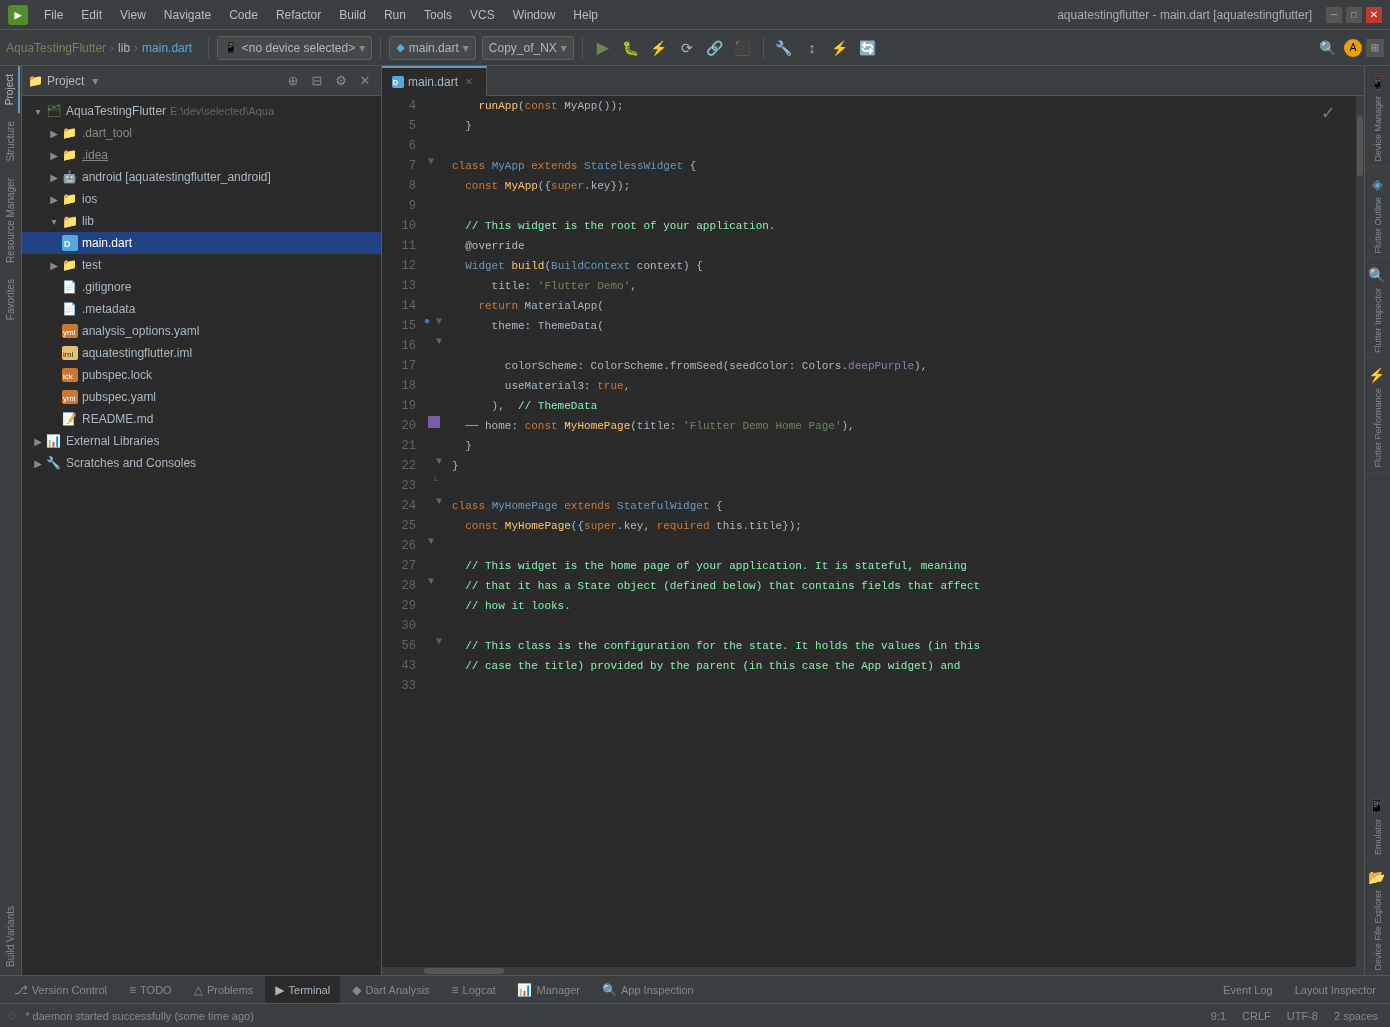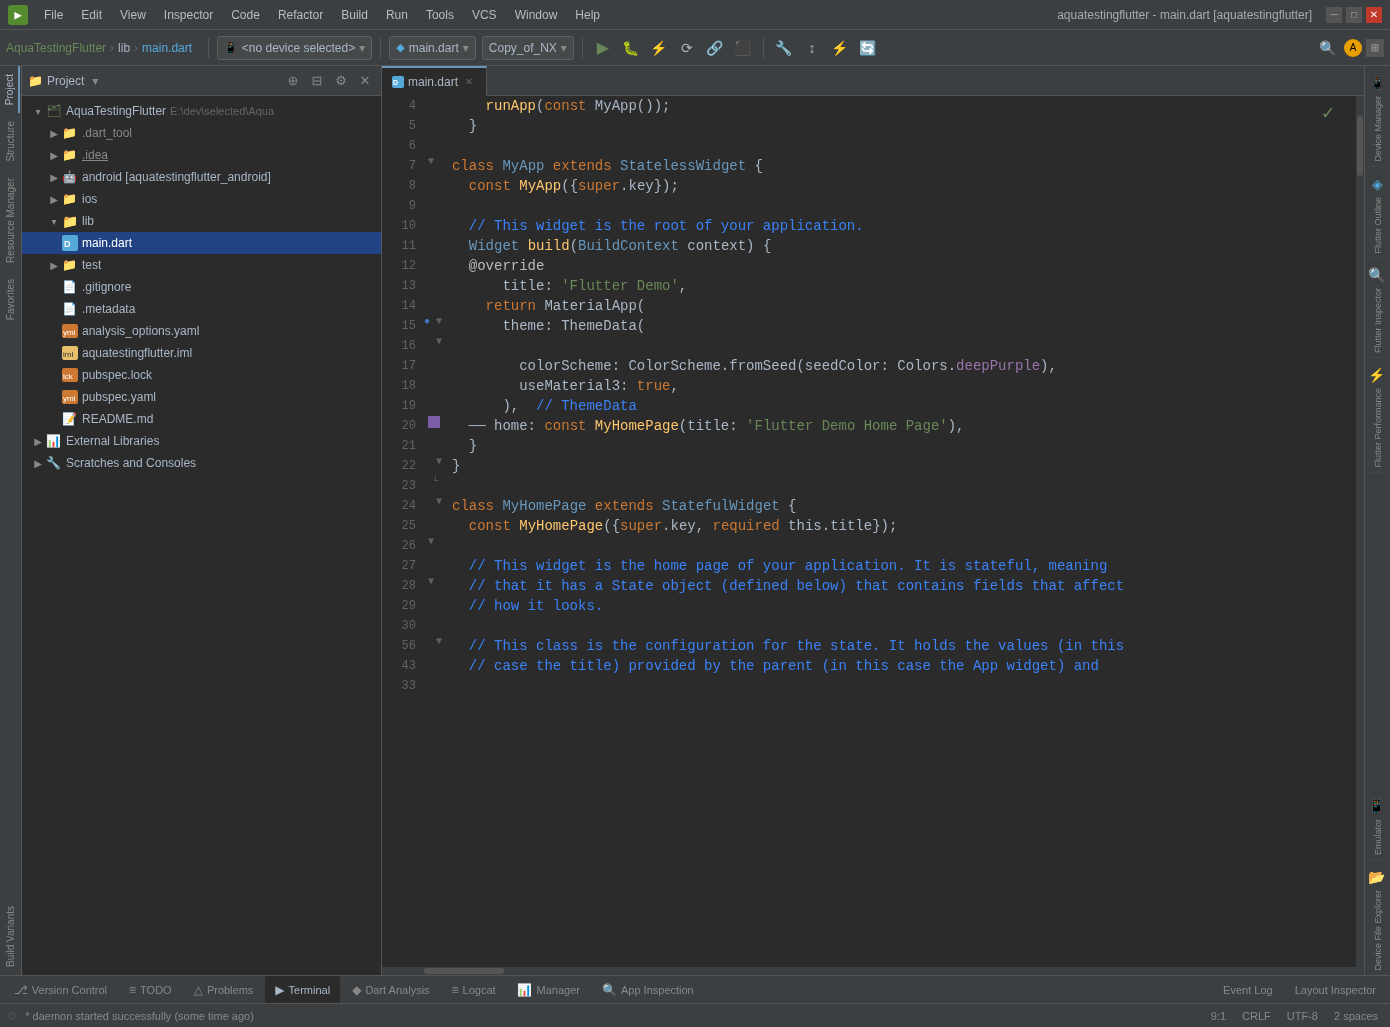--- a/index.html
+++ b/index.html
@@ -223,38 +223,38 @@
       flex: 1;
       overflow-y: hidden;
       overflow-x: hidden;
       line-height: 20px;
       padding: 0 8px;
       color: #a9b7c6;
     }
     .code-line {
       height: 20px;
       white-space: pre;
-      font-size: 14px;
+      font-size: 11px;
     }
     .scrollbar-v {
       width: 8px; background: #3c3f41;
       flex-shrink: 0;
     }
     .scrollbar-thumb {
       width: 6px; height: 60px;
       background: #555; border-radius: 3px;
       margin: 2px auto; margin-top: 20px;
     }
 
     
     .kw { color: #cc7832; } 
     .fn { color: #ffc66d; } 
     .cls2 { color: #6897bb; } 
     .str { color: #6a8759; } 
-    .cmt { color: #3b82f6; } 
+    .cmt { color: #86efac; } 
     .prop { color: #9876aa; }
     .dart-class { color: #6897bb; }
     .annotation { color: #bbb; }
 
     
     .right-sidebar {
       width: 26px;
       background: #3c3f41;
       display: flex;
       flex-direction: column;
@@ -341,21 +341,21 @@
 </head>
 <body>
 
 <div style="display:flex; flex-direction:column; width:1390px; height:1027px; overflow:hidden; background:#2b2b2b;">
 
   <div class="menu-bar">
     <div class="app-icon" style="background:#558b2f; font-size:9px;">▶</div>
     <div class="menu-item">File</div>
     <div class="menu-item">Edit</div>
     <div class="menu-item">View</div>
-    <div class="menu-item">Inspector</div>
+    <div class="menu-item">Navigate</div>
     <div class="menu-item">Code</div>
     <div class="menu-item">Refactor</div>
     <div class="menu-item">Build</div>
     <div class="menu-item">Run</div>
     <div class="menu-item">Tools</div>
     <div class="menu-item">VCS</div>
     <div class="menu-item">Window</div>
     <div class="menu-item">Help</div>
     <div class="menu-bar-title">aquatestingflutter - main.dart [aquatestingflutter]</div>
     <div class="window-controls">
@@ -670,23 +670,23 @@
           <div class="code-line">&nbsp;</div>
 
           <div class="code-line"><span class="kw">class</span> <span class="cls2">MyApp</span> <span class="kw">extends</span> <span class="dart-class">StatelessWidget</span> {</div>
 
           <div class="code-line">  <span class="kw">const</span> <span class="fn">MyApp</span>({<span class="kw">super</span>.key});</div>
 
           <div class="code-line">&nbsp;</div>
 
           <div class="code-line"><span class="cmt">  // This widget is the root of your application.</span></div>
 
+          <div class="code-line">  <span class="annotation">@override</span></div>
+
           <div class="code-line">  <span class="dart-class">Widget</span> <span class="fn">build</span>(<span class="dart-class">BuildContext</span> context) {</div>
-
-          <div class="code-line">  <span class="annotation">@override</span></div>
 
           <div class="code-line">      title: <span class="str">'Flutter Demo'</span>,</div>
 
           <div class="code-line">    <span class="kw">return</span> MaterialApp(</div>
 
           <div class="code-line">      theme: ThemeData(</div>
 
           <div class="code-line">&nbsp;</div>
 
           <div class="code-line">        colorScheme: ColorScheme.fromSeed(seedColor: Colors.<span class="prop">deepPurple</span>),</div>

